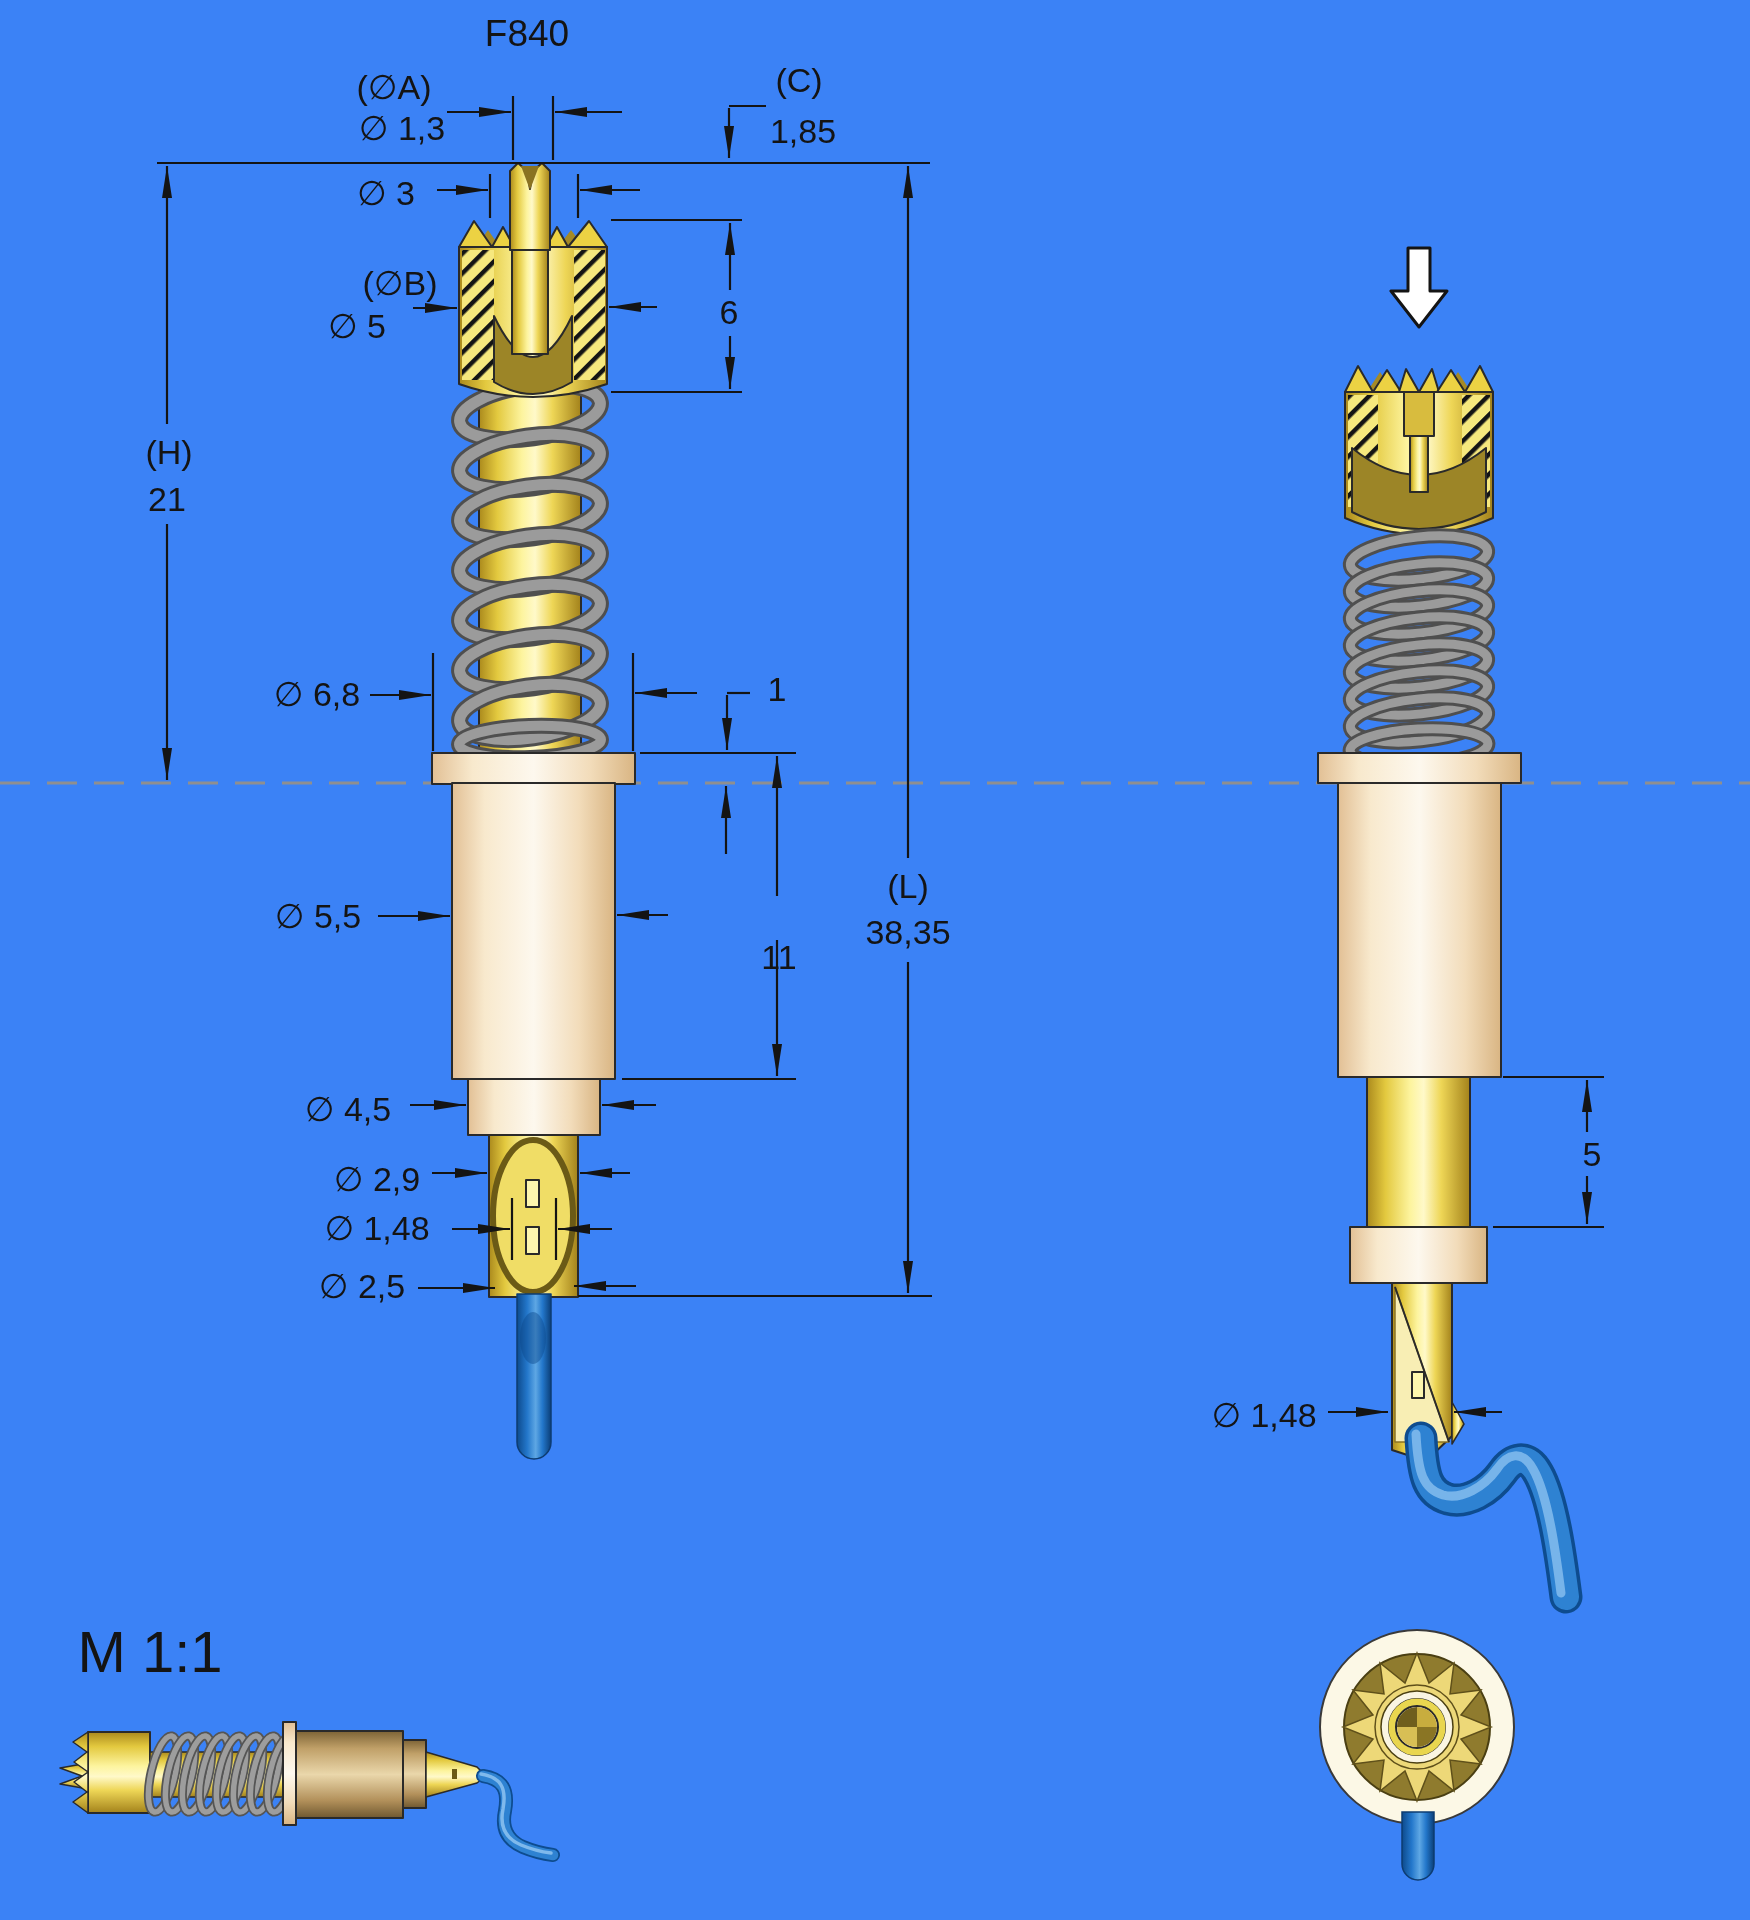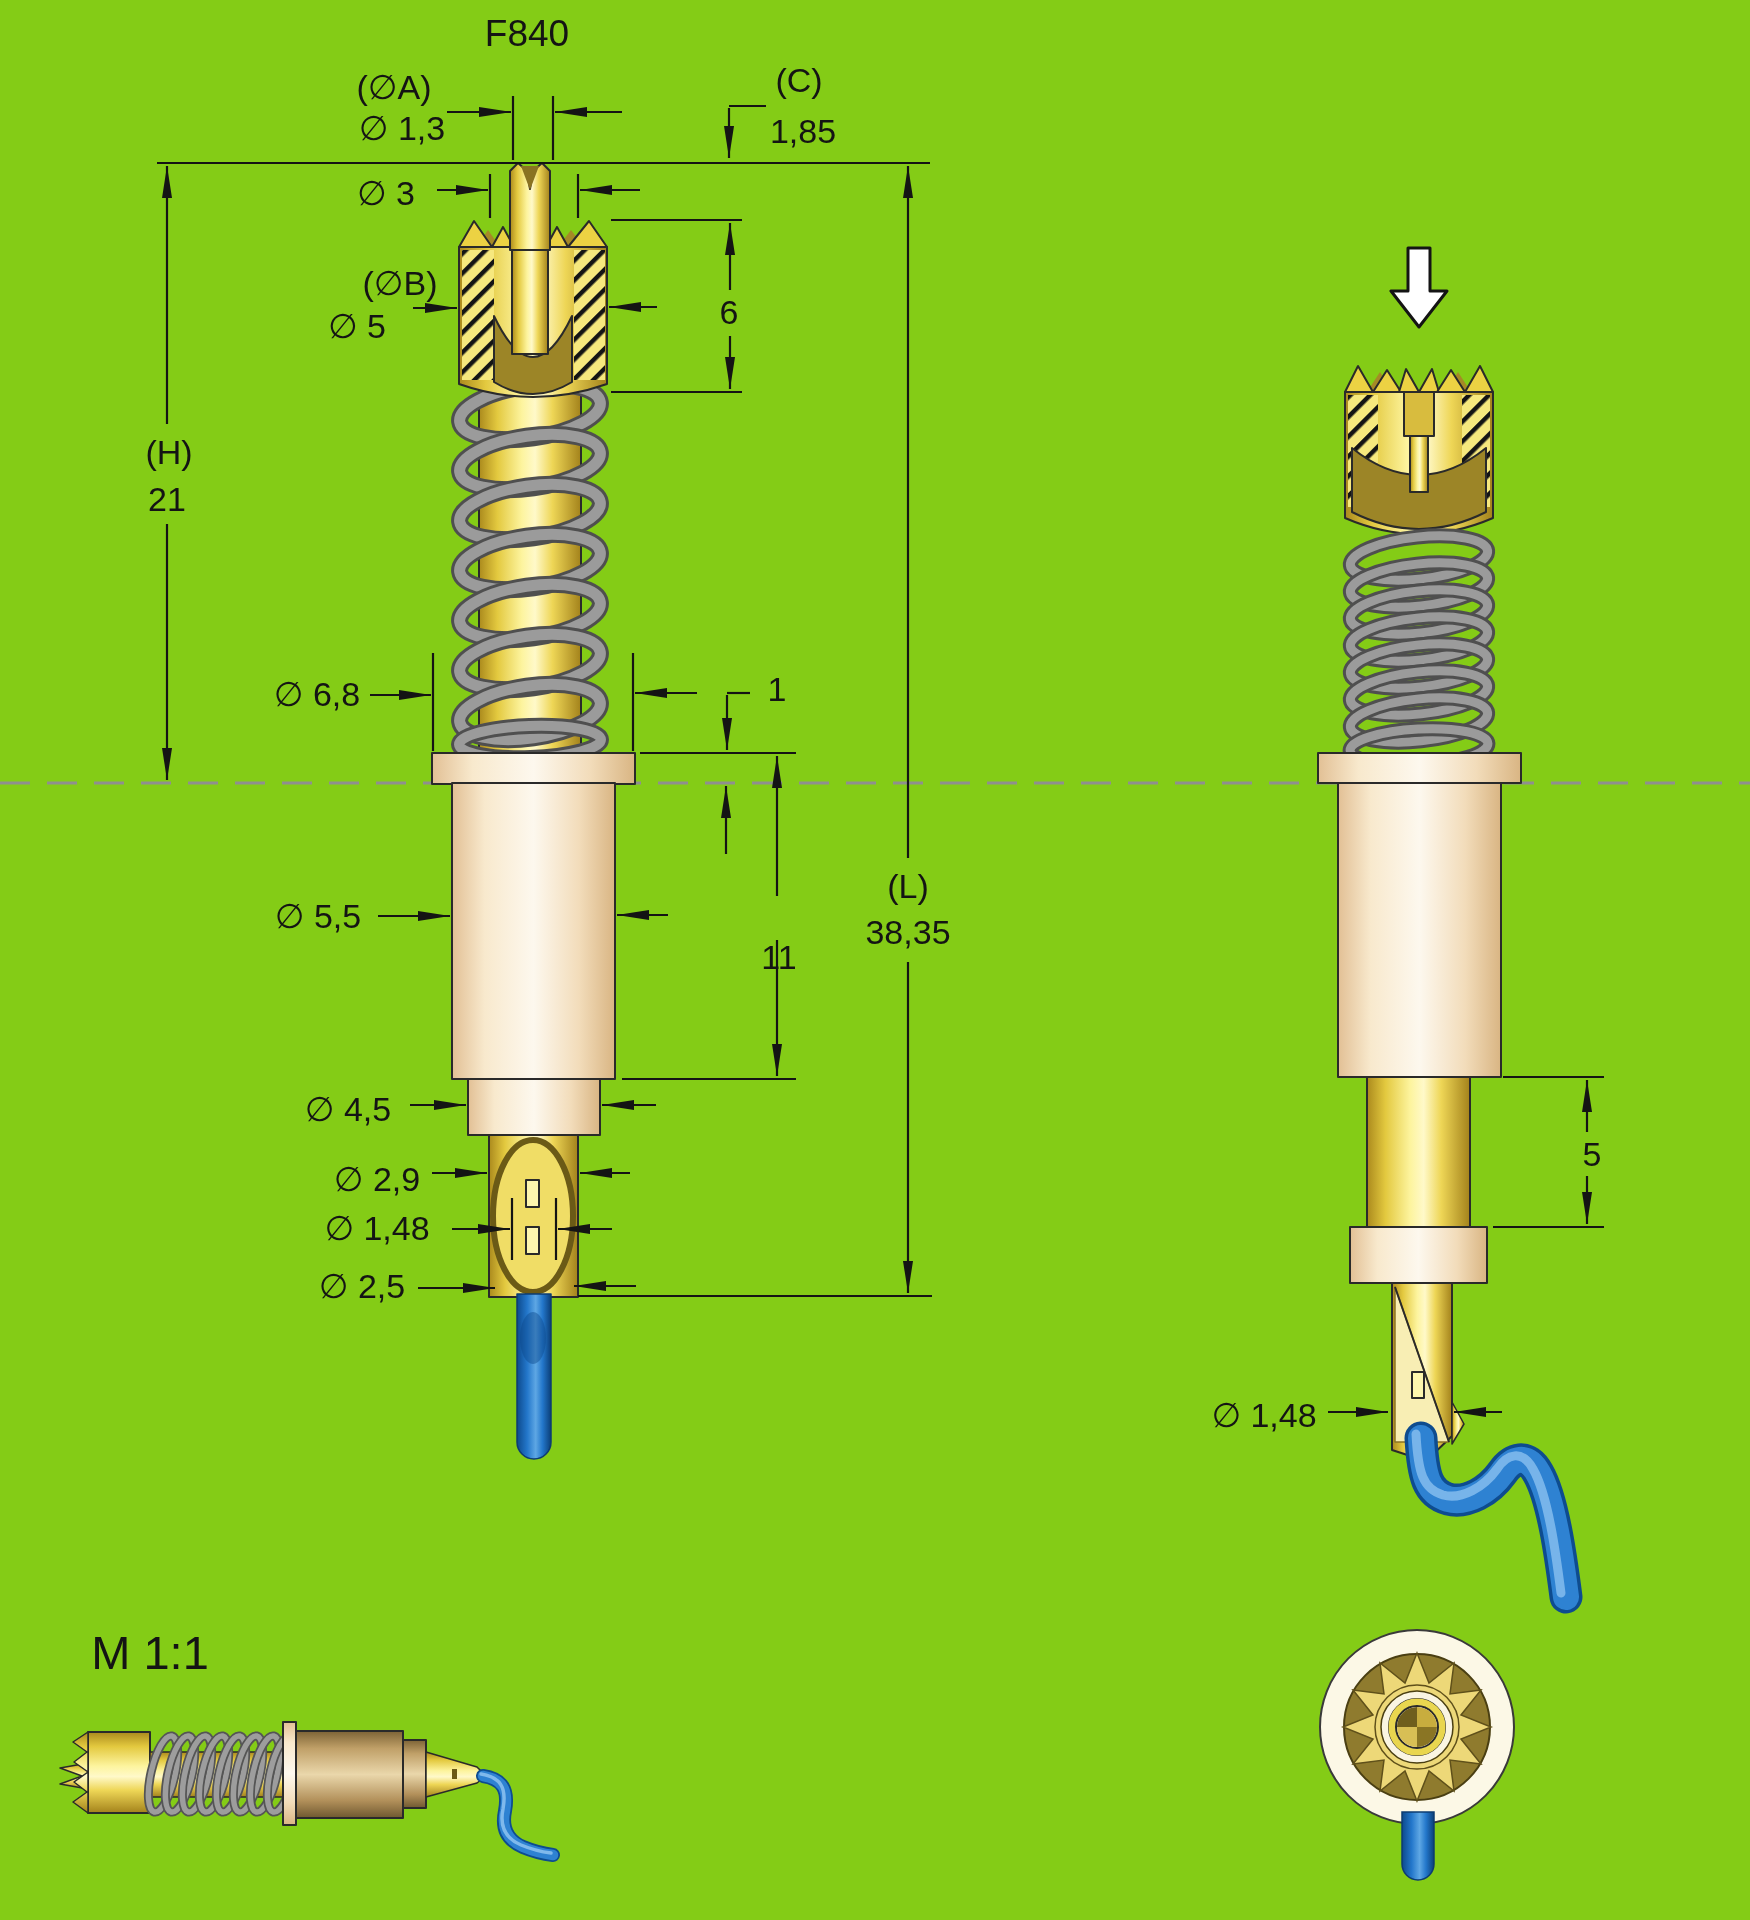--- a/index.html
+++ b/index.html
@@ -1,22 +1,22 @@
 <!DOCTYPE html>
 <html><head>
 <meta charset="utf-8">
 <style>
   html,body{margin:0;padding:0;background:#ffffff;}
-  #canvas{position:relative;width:1750px;height:1920px;background:#84cc16;overflow:hidden;
+  #canvas{position:relative;width:1750px;height:1920px;background:#3b82f6;overflow:hidden;
           font-family:"Liberation Sans","DejaVu Sans",sans-serif;}
   #drawing{position:absolute;left:0;top:0;}
   .lbl{position:absolute;transform:translate(-50%,-50%);font-size:34px;color:#141414;
        white-space:nowrap;line-height:1;}
   .lbl.title{font-size:37px;}
-  .lbl.scale{font-size:47px;}
+  .lbl.scale{font-size:58px;}
 </style>
 </head>
 <body>
 
 <div id="canvas">
 
 <svg id="drawing" width="1750" height="1920" viewBox="0 0 1750 1920" xmlns="http://www.w3.org/2000/svg">
   <defs>
     <marker id="arr" viewBox="0 0 34 12" refX="33" refY="6" markerWidth="34" markerHeight="12" orient="auto" markerUnits="userSpaceOnUse">
       <path d="M33,6 L1,1 L1,11 Z" fill="#141414"></path>

